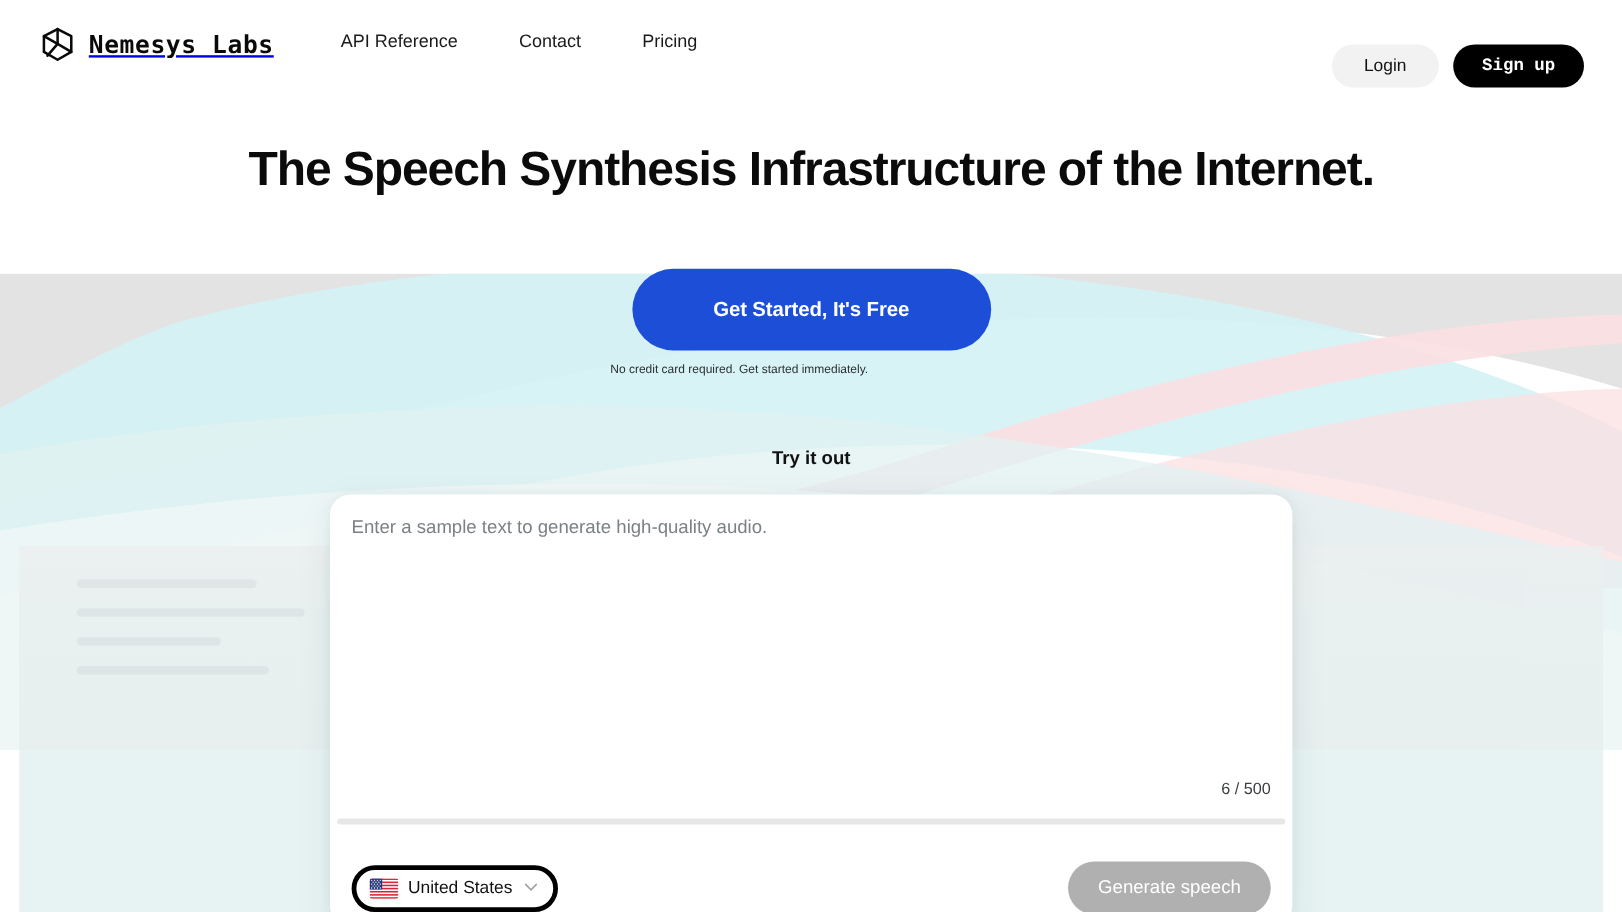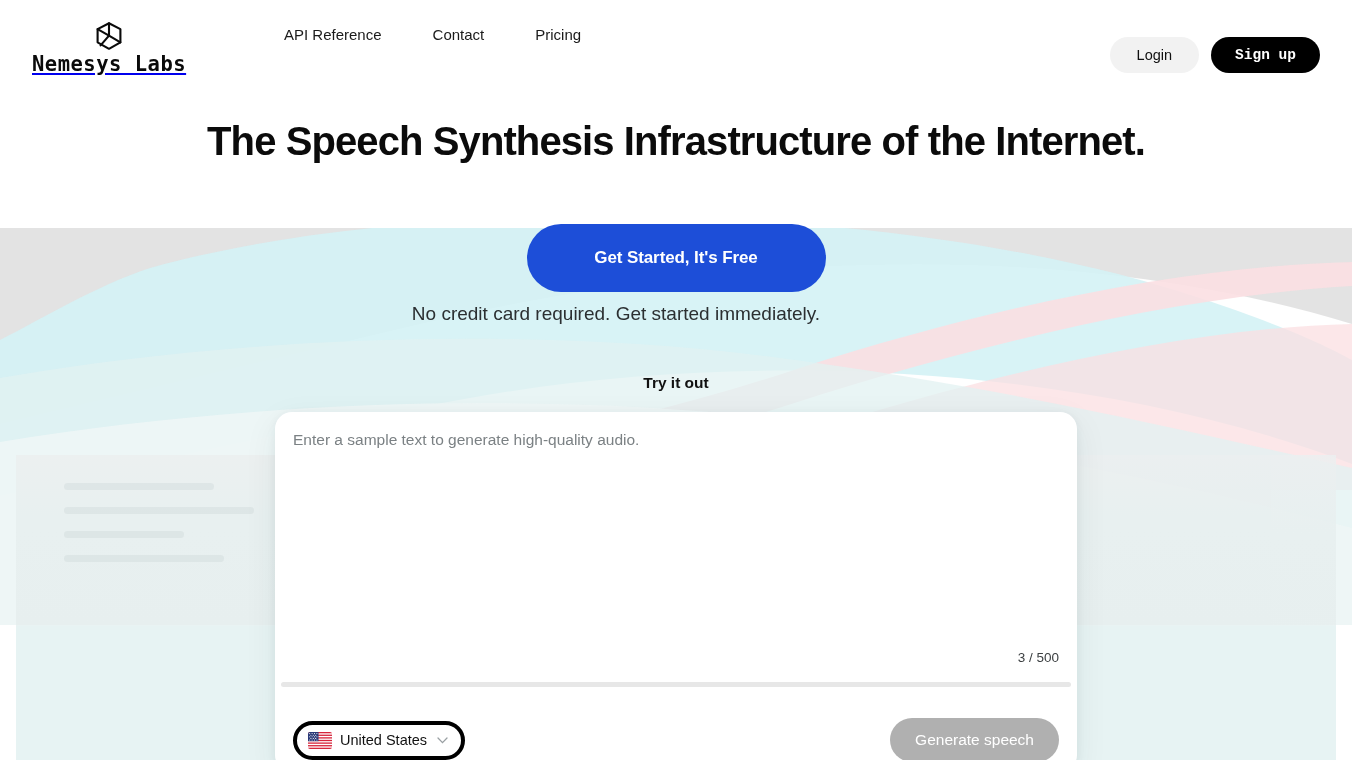--- a/index.html
+++ b/index.html
@@ -57,23 +57,22 @@
     display: flex;
     align-items: center;
   }
 
   #brand {
     position: absolute;
     left: 32px;
     top: 20px;
     display: flex;
     align-items: center;
-    gap: 0;
+    gap: 10px;
     height: 34px;
-    flex-direction: column;
   }
   #brand-mark { width: 32px; height: 32px; display:block; }
   #brand-text {
     font-family: "DejaVu Sans Mono", monospace;
     font-size: 20.5px;
     font-weight: 700;
     letter-spacing: .5px;
     color: #0a0a0a;
     white-space: pre;
   }
@@ -171,21 +170,21 @@
     font-size: 17px;
     font-weight: 700;
     letter-spacing: -0.1px;
     cursor: pointer;
   }
   #cta-note {
     position: absolute;
     left: 0; top: 303px;
     width: 1232px;
     text-align: center;
-    font-size: 19px;
+    font-size: 10px;
     color: #2b2f31;
   }
 
   #tryit {
     position: absolute;
     left: 0; top: 374px;
     width: 1352px;
     text-align: center;
     font-size: 15.5px;
     font-weight: 700;
@@ -364,21 +363,21 @@
 
   <div id="cta-note">No credit card required. Get started immediately.</div>
 </div>
 
 <div id="tryit">Try it out</div>
 
 <div id="demo-card">
 
   <textarea id="demo-textarea" placeholder="Enter a sample text to generate high-quality audio." style=""></textarea>
 
-  <div id="char-count">3 / 500</div>
+  <div id="char-count">6 / 500</div>
 
   <div id="card-divider" style="position:absolute; left:6px; top:270px; width:790px; height:5px; background:#e7e7e7; border-radius:3px;"></div>
 
   <div id="card-controls">
 
     <button class="pill-select">
       <span>
         <svg class="flag-icon" viewBox="0 0 24 17" xmlns="http://www.w3.org/2000/svg" aria-hidden="true">
           <rect width="24" height="17" fill="#ffffff"></rect>
           <g fill="#d7253c">

